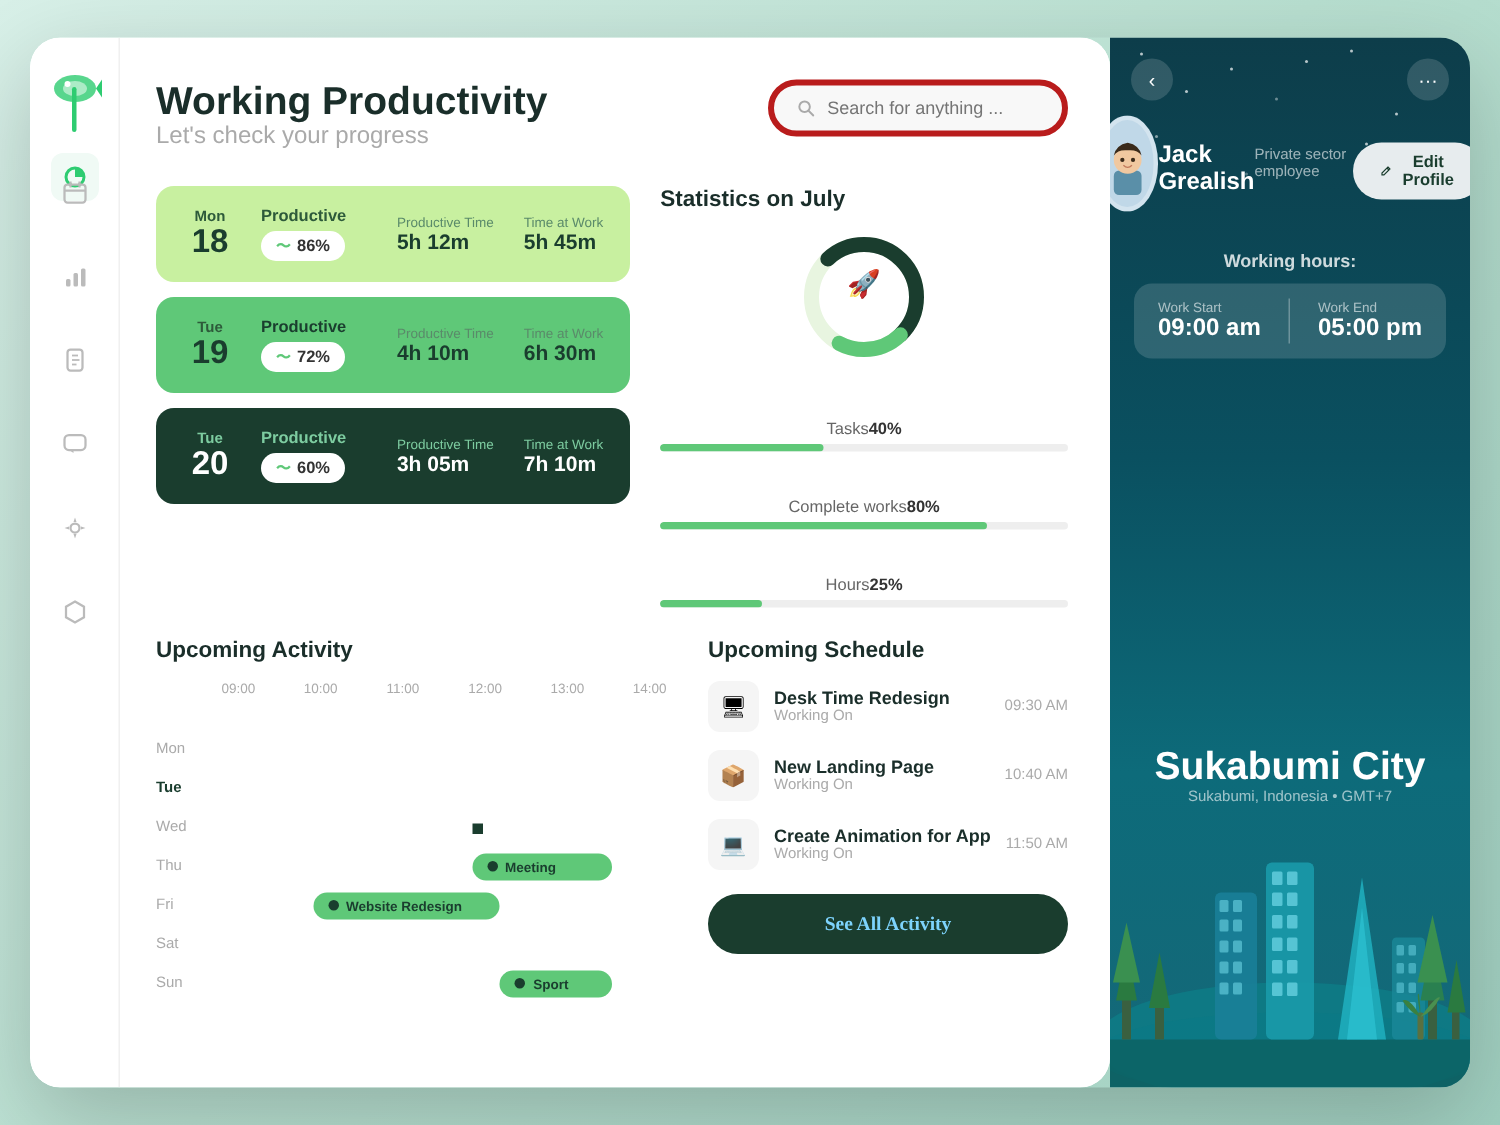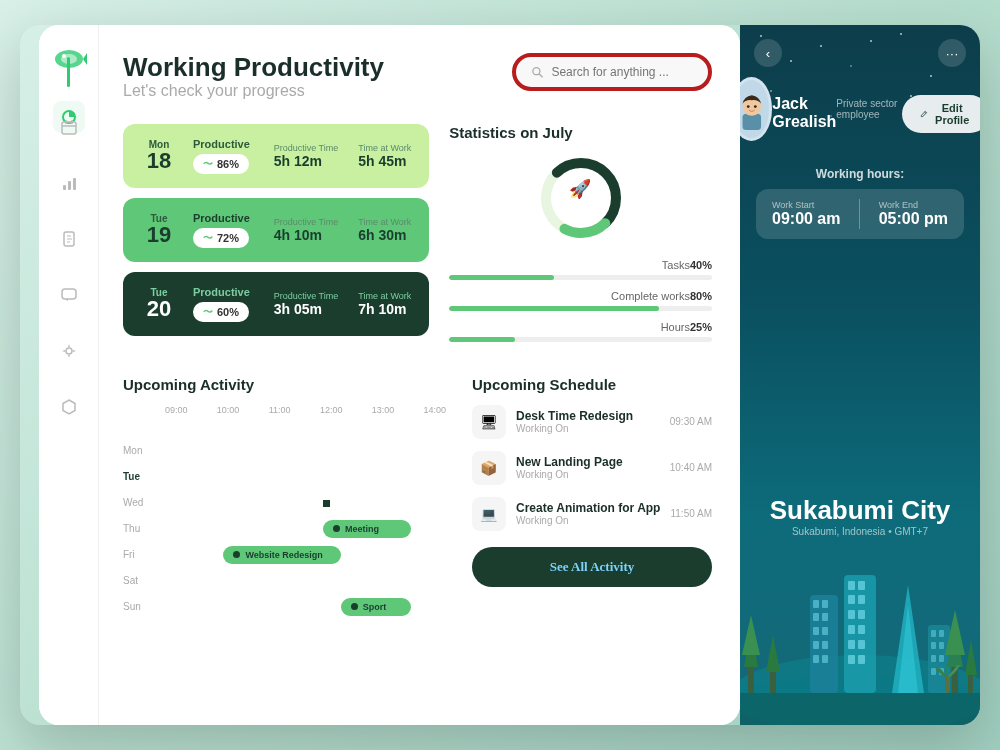--- a/index.html
+++ b/index.html
@@ -14,21 +14,20 @@
       justify-content: center;
     }
 
     .main-container {
       display: flex;
       width: 960px;
       height: 700px;
       border-radius: 20px;
       overflow: hidden;
       box-shadow: 0 20px 60px rgba(0,0,0,0.2);
-      padding-left: 19px;
     }
 
     
     .dashboard {
       display: flex;
       flex: 1;
       background: #fff;
       border-radius: 20px;
       overflow: hidden;
     }
@@ -263,22 +262,23 @@
     }
 
     .stat-bar-item {
       display: flex;
       flex-direction: column;
       gap: 4px;
     }
 
     .stat-bar-header {
       display: flex;
-      justify-content: flex-end;
-      align-items: center;
+      justify-content: center;
+      align-items: center;
+      margin-top: 21px;
     }
 
     .stat-bar-label {
       font-size: 11px;
       color: #666;
     }
 
     .stat-bar-pct {
       font-size: 11px;
       font-weight: 600;

